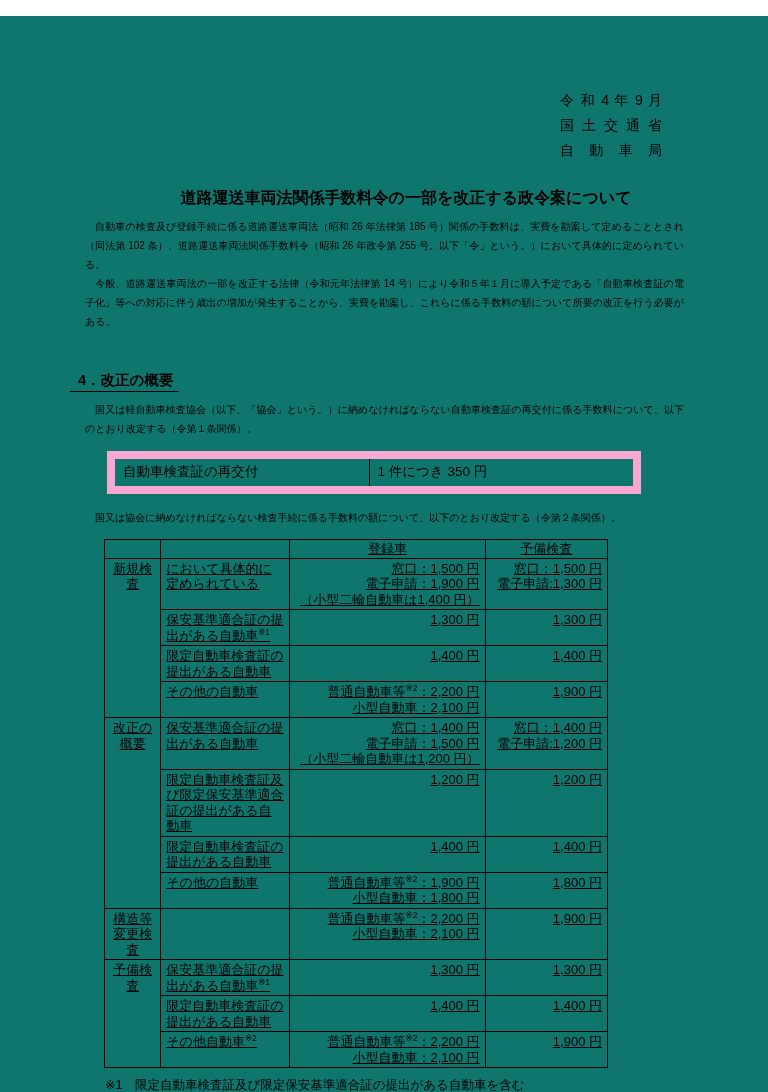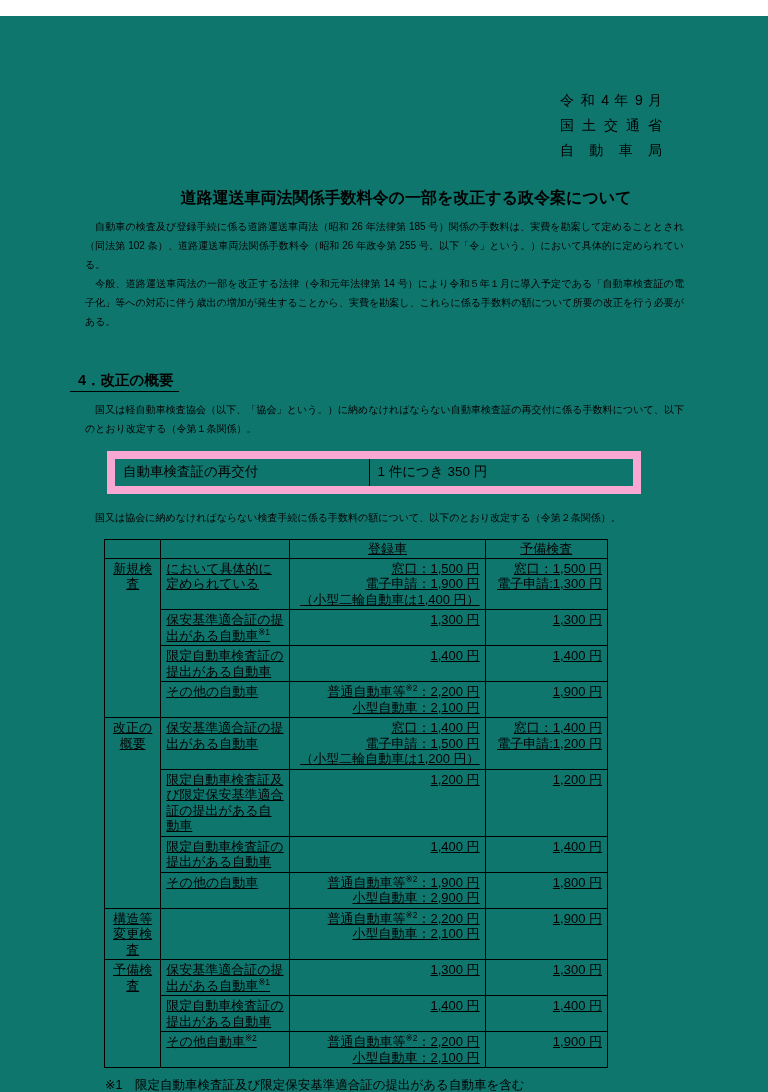--- a/index.html
+++ b/index.html
@@ -221,21 +221,21 @@
               <div class="ln">1,400 円</div>
             </td>
             <td>
               <div class="ln">1,400 円</div>
             </td>
           </tr>
           <tr>
             <td>その他の自動車</td>
             <td>
               <div class="ln">普通自動車等<sup>※2</sup>：1,900 円</div>
-              <div class="ln">小型自動車：2,900 円</div>
+              <div class="ln">小型自動車：1,800 円</div>
             </td>
             <td>
               <div class="ln">1,800 円</div>
             </td>
           </tr>
           <tr>
             <td class="cat" rowspan="1">構造等<br>変更検査</td>
             <td></td>
             <td>
               <div class="ln">普通自動車等<sup>※2</sup>：2,200 円</div>

